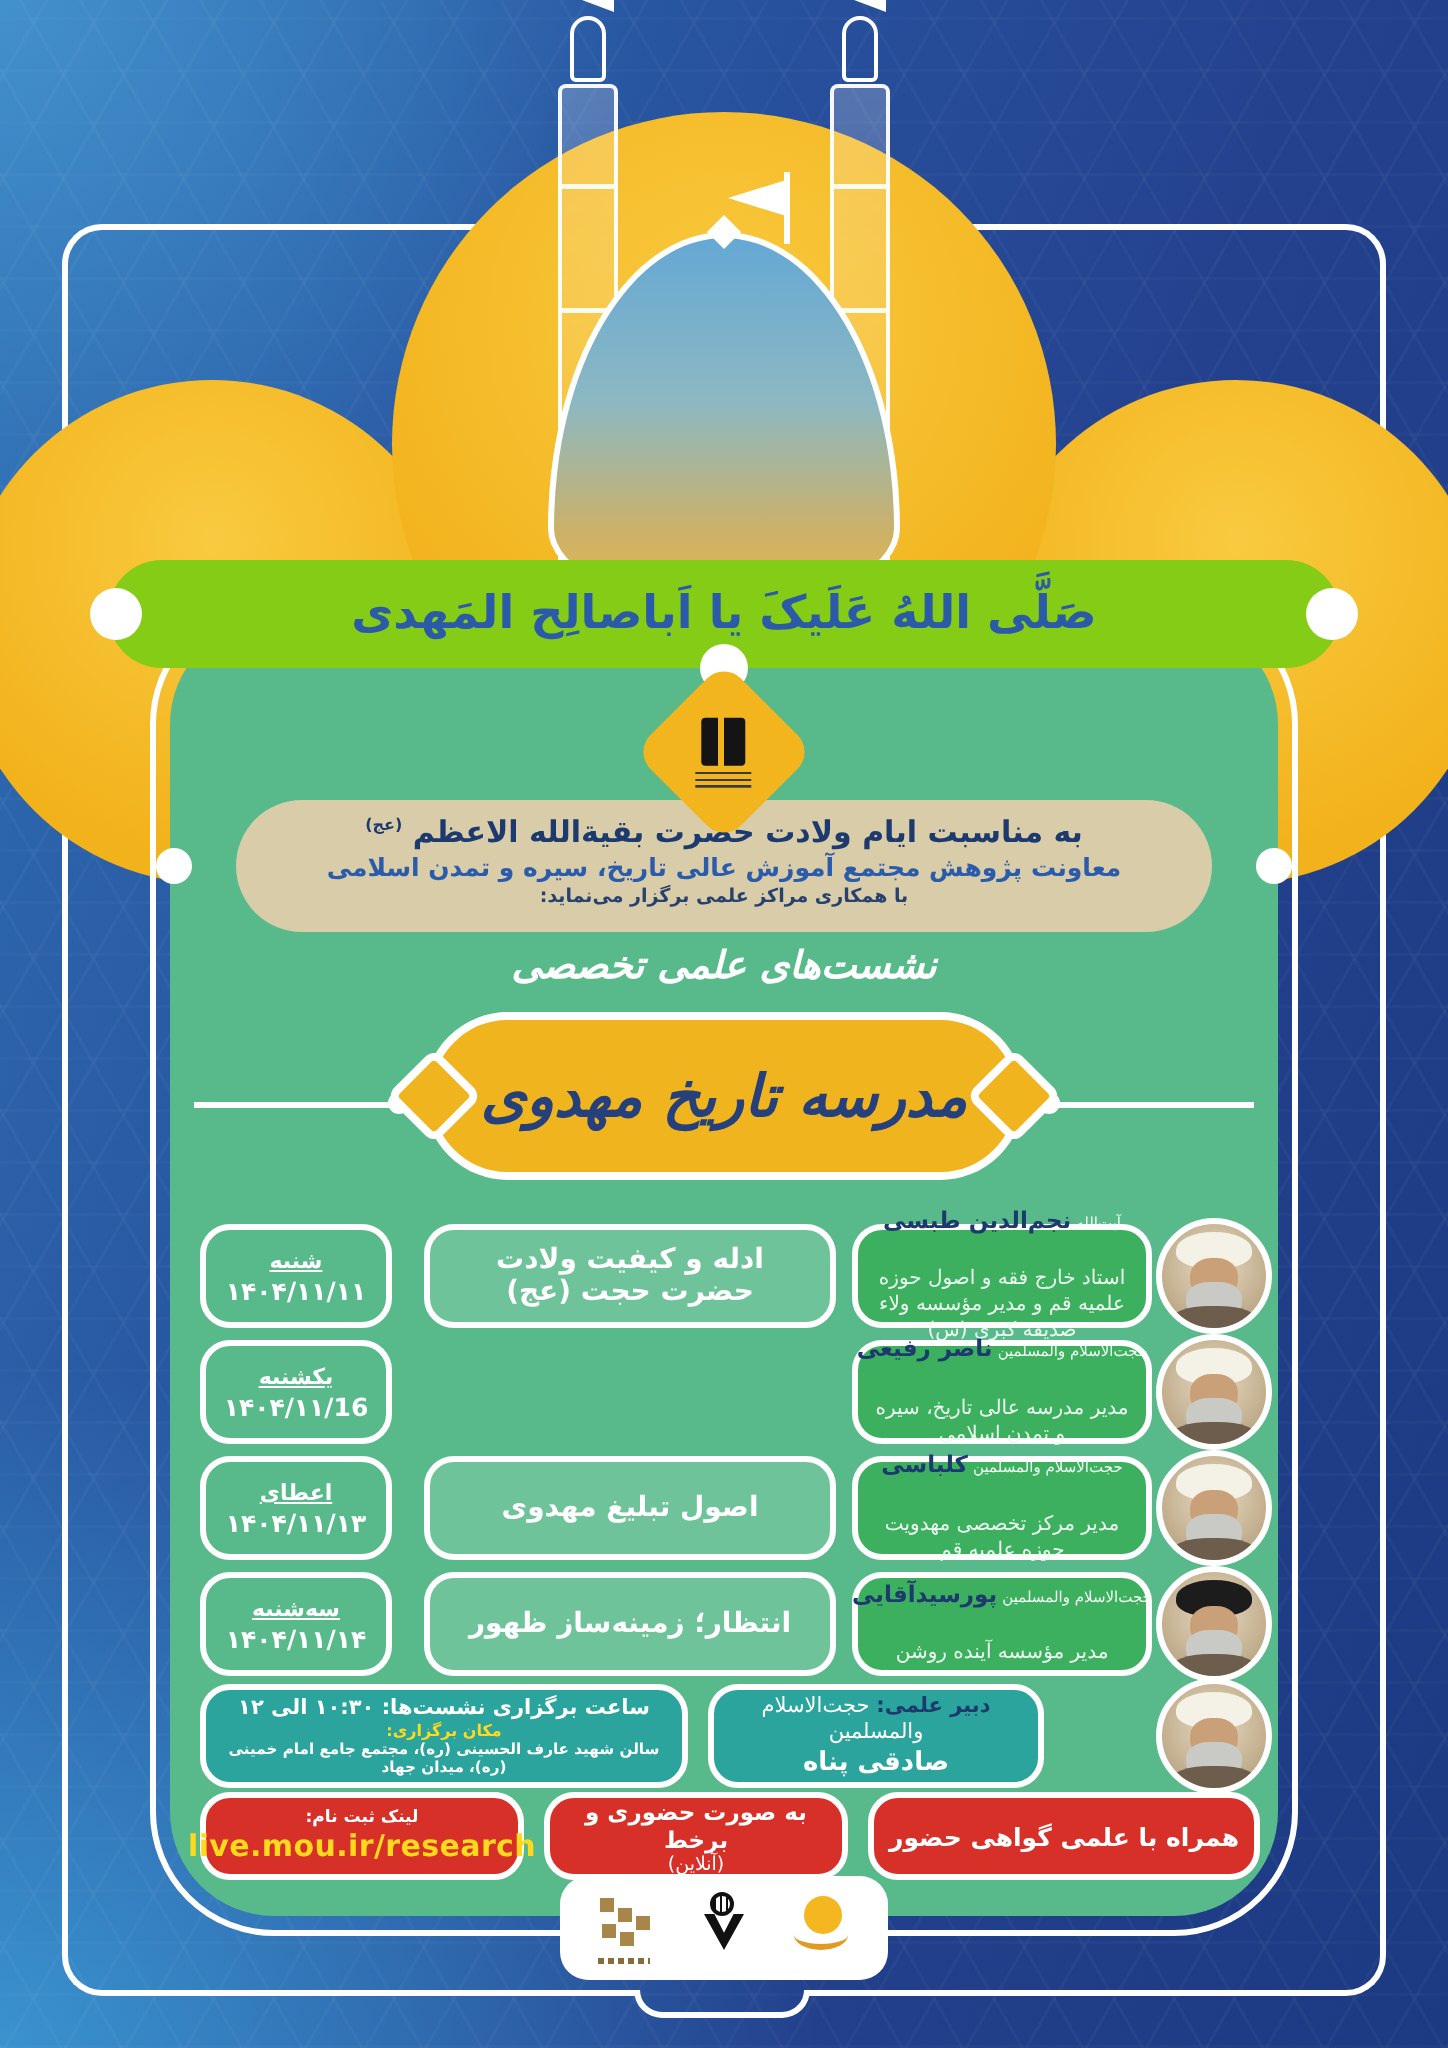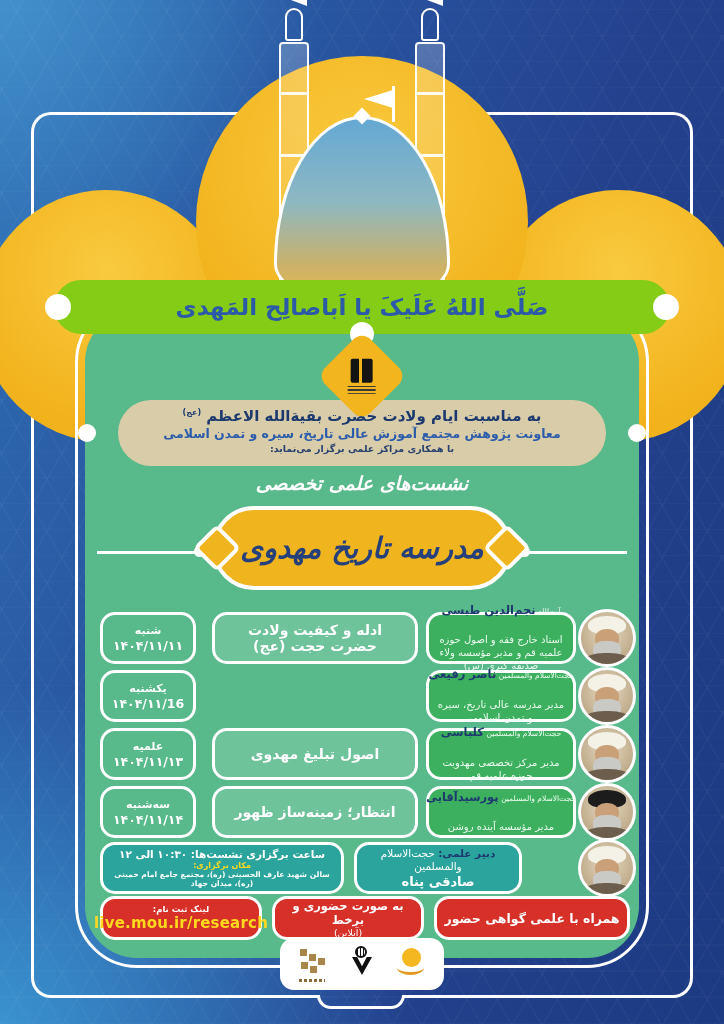--- a/index.html
+++ b/index.html
@@ -100,21 +100,21 @@
              background:#f0b41f;border:4px solid #fff;border-radius:6px;transform:translateY(-50%) rotate(45deg);z-index:-1;}
   .cartouche::before{left:-16px;} .cartouche::after{right:-16px;}
   .cartouche-text{color:#26407c;font-size:29px;font-weight:bold;font-style:italic;}
 
   
   .row{left:0;width:724px;height:52px;z-index:7;}
   .r1{top:612px;} .r2{top:670px;} .r3{top:728px;} .r4{top:786px;} .r5{top:842px;}
   .pill{position:absolute;height:52px;border:3px solid #fff;border-radius:15px;box-sizing:border-box;
         display:flex;flex-direction:column;align-items:center;justify-content:center;text-align:center;}
   .date-pill{left:100px;width:96px;color:#fff;gap:1px;background:transparent;}
-  .date-day{font-size:11px;font-weight:bold;}
+  .date-day{font-size:11px;font-weight:bold;text-decoration:underline;}
   .date-val{font-size:12.5px;font-weight:bold;text-align:center;}
   .topic-pill{left:212px;width:206px;background:rgba(255,255,255,.14);color:#fff;font-weight:bold;
               font-size:14px;line-height:1.15;padding:0 10px;}
   .speaker-pill{left:426px;width:150px;background:#3cb05e;color:#fff;padding:2px 6px;}
   .sp-line1{font-size:8px;line-height:1.2;white-space:nowrap;}
   .sp-title{font-size:7.5px;color:#f2fff5;}
   .sp-name{font-size:11.5px;color:#1d3a6f;font-weight:bold;}
   .sp-desc{font-size:10px;color:#ecfbf1;line-height:1.3;margin-top:16px;}
   .teal{background:#2aa49d;color:#fff;}
   .time-box{left:100px;width:244px;padding:0 8px;}
@@ -270,21 +270,21 @@
     <div class="avatar">
       <div class="av-turban"></div>
         <div class="av-face"></div>
       <div class="av-beard"></div>
         <div class="av-body"></div>
     </div>
   </div>
 
   <div class="abs row r3">
     <div class="pill date-pill">
-      <div class="date-day">علمیه</div>
+      <div class="date-day">اعطای</div>
       <div class="date-val">۱۴۰۴/۱۱/۱۳</div>
     </div>
     <div class="pill topic-pill">اصول تبلیغ مهدوی</div>
     <div class="pill speaker-pill">
       <div class="sp-line1">
         <span class="sp-title">حجت‌الاسلام والمسلمین</span>
         <span class="sp-name">کلباسی</span>
       </div>
       <div class="sp-desc">مدیر مرکز تخصصی مهدویت حوزه علمیه قم</div>
     </div>

